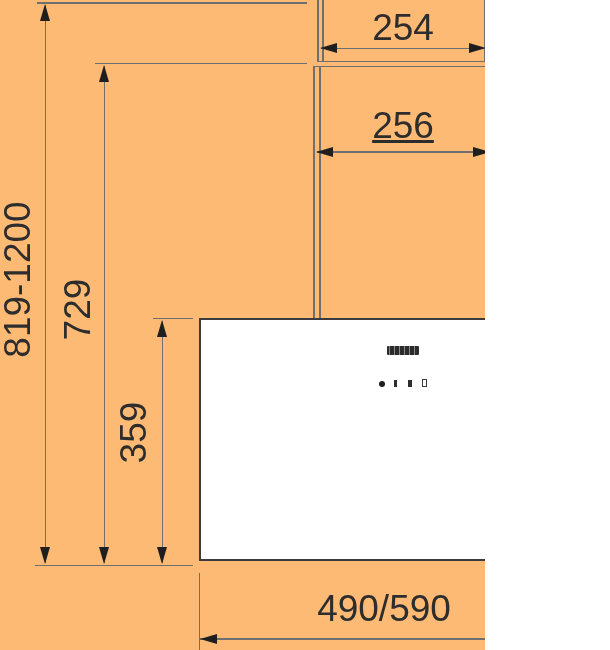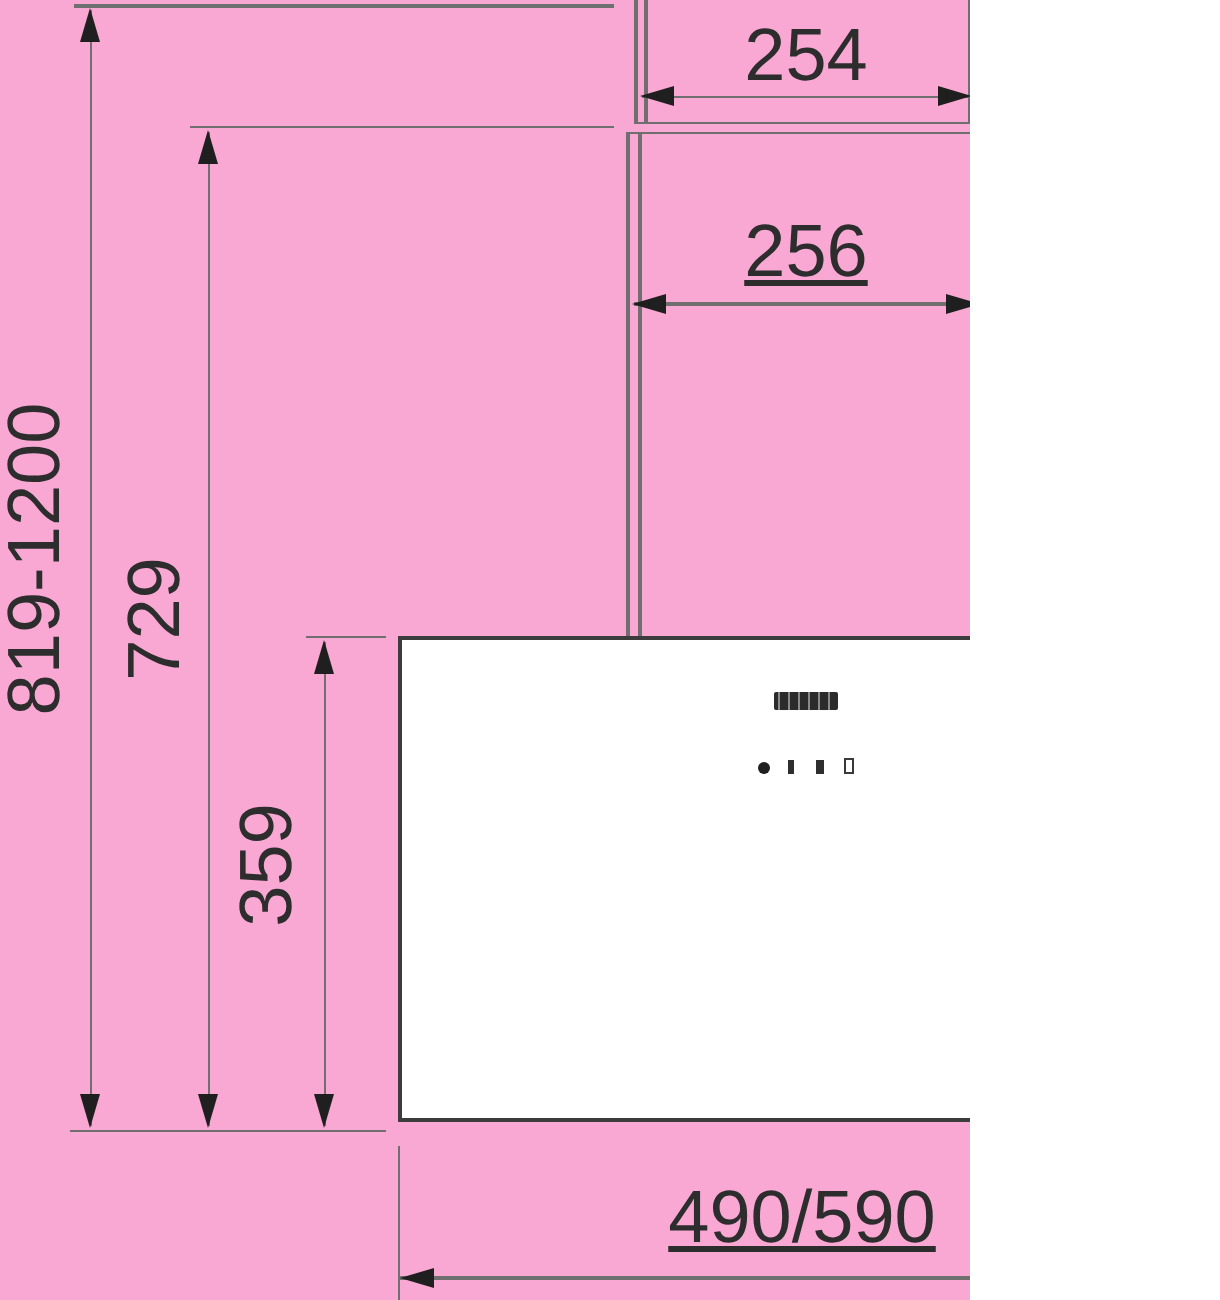--- a/index.html
+++ b/index.html
@@ -1,17 +1,17 @@
 <!DOCTYPE html>
 <html><head>
 <meta charset="utf-8">
 <style>
   html,body{margin:0;padding:0;background:#fff;}
   #canvas{
-    position:relative;width:485px;height:650px;background:#f9a8d4;
+    position:relative;width:485px;height:650px;background:#fdba74;
     font-family:"Liberation Sans", sans-serif;overflow:hidden;
   }
   .hline{position:absolute;height:1.5px;background:#6f6f6f;}
   .vline{position:absolute;width:1.5px;background:#6f6f6f;}
   .dimtext{
     position:absolute;color:#2d2d2d;font-size:37px;line-height:1;
     text-align:center;white-space:nowrap;letter-spacing:0px;
   }
   .rot{transform:rotate(-90deg);transform-origin:center center;}
   
@@ -86,18 +86,18 @@
   <div class="arr arr-down" style="left:99px;top:547px;"></div>
   <div class="dimtext rot" style="left:17px;top:291px;width:120px;">729</div>
 
   <div class="vline" style="left:161.5px;top:321px;height:242px;"></div>
   <div class="arr arr-up" style="left:157px;top:320px;"></div>
   <div class="arr arr-down" style="left:157px;top:547px;"></div>
   <div class="dimtext rot" style="left:73px;top:414px;width:120px;">359</div>
 
   <div class="vline" style="left:198.5px;top:573px;height:77px;"></div>
   <div class="vline" style="left:604.5px;top:573px;height:77px;"></div>
-  <div class="dimtext" style="left:301px;top:590px;width:200px;text-decoration:underline;">490/590</div>
+  <div class="dimtext" style="left:284px;top:590px;width:200px;">490/590</div>
   <div class="hline" style="left:200px;top:638px;width:404px;"></div>
   <div class="arr arr-left" style="left:200px;top:633.5px;"></div>
   <div class="arr arr-right" style="left:587px;top:633.5px;"></div>
 
 </div>
 
 </body></html>

